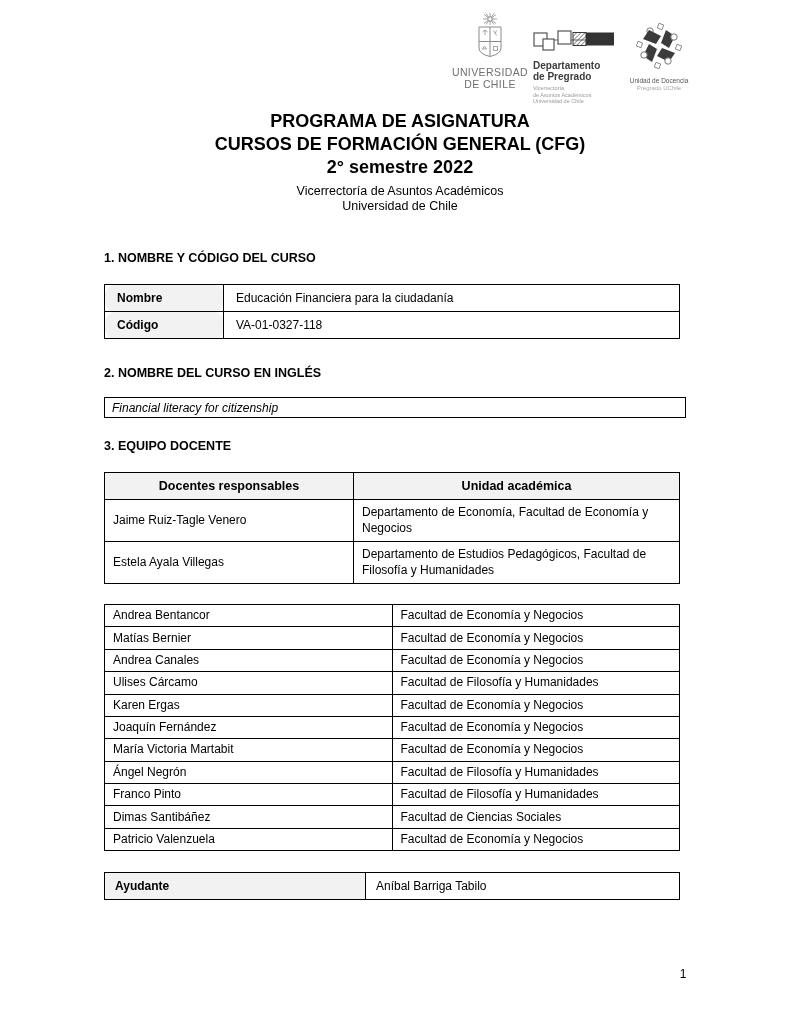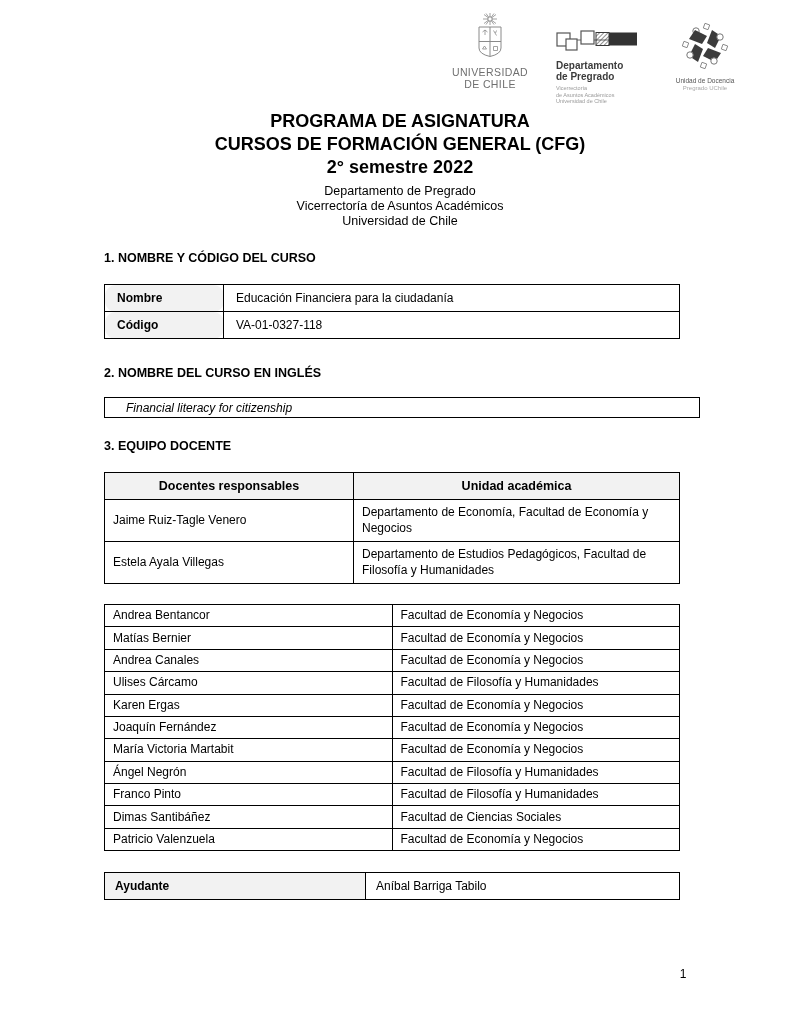--- a/index.html
+++ b/index.html
@@ -4,21 +4,21 @@
 <style>
   html,body { margin:0; padding:0; }
   body {
     width:800px; height:1035px; background:#ffffff;
     font-family:"Liberation Sans", sans-serif; color:#000;
     -webkit-font-smoothing:antialiased;
   }
   .page { position:relative; width:800px; height:1035px; background:#fff; overflow:hidden; }
 
   
-  .logos { position:absolute; left:450px; top:13px; display:flex; gap:26px; align-items:flex-start; }
+  .logos { position:absolute; left:450px; top:13px; display:flex; gap:3px; align-items:flex-start; }
   .logo-uchile { width:80px; text-align:center; }
   .logo-uchile .uname { font-size:10.5px; line-height:12px; color:#6f6f6f; letter-spacing:0.4px; margin-top:2px; }
   .logo-pregrado { width:84px; padding-top:16px; }
   .logo-pregrado .ptitle { font-size:10px; font-weight:bold; color:#3c3c3c; line-height:11px; margin-top:3px; }
   .logo-pregrado .psub { font-size:5.5px; color:#9a9a9a; line-height:6.5px; margin-top:3px; }
   .logo-docencia { width:78px; padding-top:9px; text-align:center; }
   .logo-docencia .d1 { font-size:6.5px; color:#555; margin-top:3px; line-height:8px; }
   .logo-docencia .d2 { font-size:6px; color:#a8a8a8; line-height:7px; }
 
   
@@ -36,21 +36,21 @@
   td, th { border:1.4px solid #000; font-size:12px; vertical-align:middle; overflow:hidden; }
   th { background:#f2f2f2; font-weight:bold; font-size:12.5px; text-align:center; padding:6px 4px; }
 
   .t1 { top:284px; }
   .t1 td { height:26px; padding:0 12px;border-radius:11px; }
   .t1 .lbl { width:94px; background:#f2f2f2; font-weight:bold; }
 
   .ebox {
     position:absolute; left:104px; top:397px; width:573px; height:19px;
     border:1.4px solid #000; display:flex; align-items:center;
-    padding-left:21px; font-size:12px; font-style:italic;
+    padding-left:7px; font-size:12px; font-style:italic;
   }
 
   .tR { top:472px; }
   .tR .c1 { width:240px; }
   .tR td { padding:5px 8px; line-height:15.5px; }
 
   .tC { top:604px; }
   .tC .c1 { width:240px; }
   .tC td { padding:3.2px 8px; line-height:15px; }
 
@@ -131,21 +131,20 @@
       <div class="d1">Unidad de Docencia</div>
       <div class="d2">Pregrado UChile</div>
     </div>
   </div>
 
   <div class="title-block">
     <div class="title-line">PROGRAMA DE ASIGNATURA</div>
     <div class="title-line">CURSOS DE FORMACIÓN GENERAL (CFG)</div>
     <div class="title-line">2° semestre 2022</div>
     <div class="subtitle-gap"></div>
-    <div class="subtitle-line">Departamento de Pregrado</div>
     <div class="subtitle-line">Vicerrectoría de Asuntos Académicos</div>
     <div class="subtitle-line">Universidad de Chile</div>
   </div>
 
   <div class="section-heading sh1">1. NOMBRE Y CÓDIGO DEL CURSO</div>
 
   <table class="t1">
     <tbody>
         <tr>
       <td class="lbl">Nombre</td>

